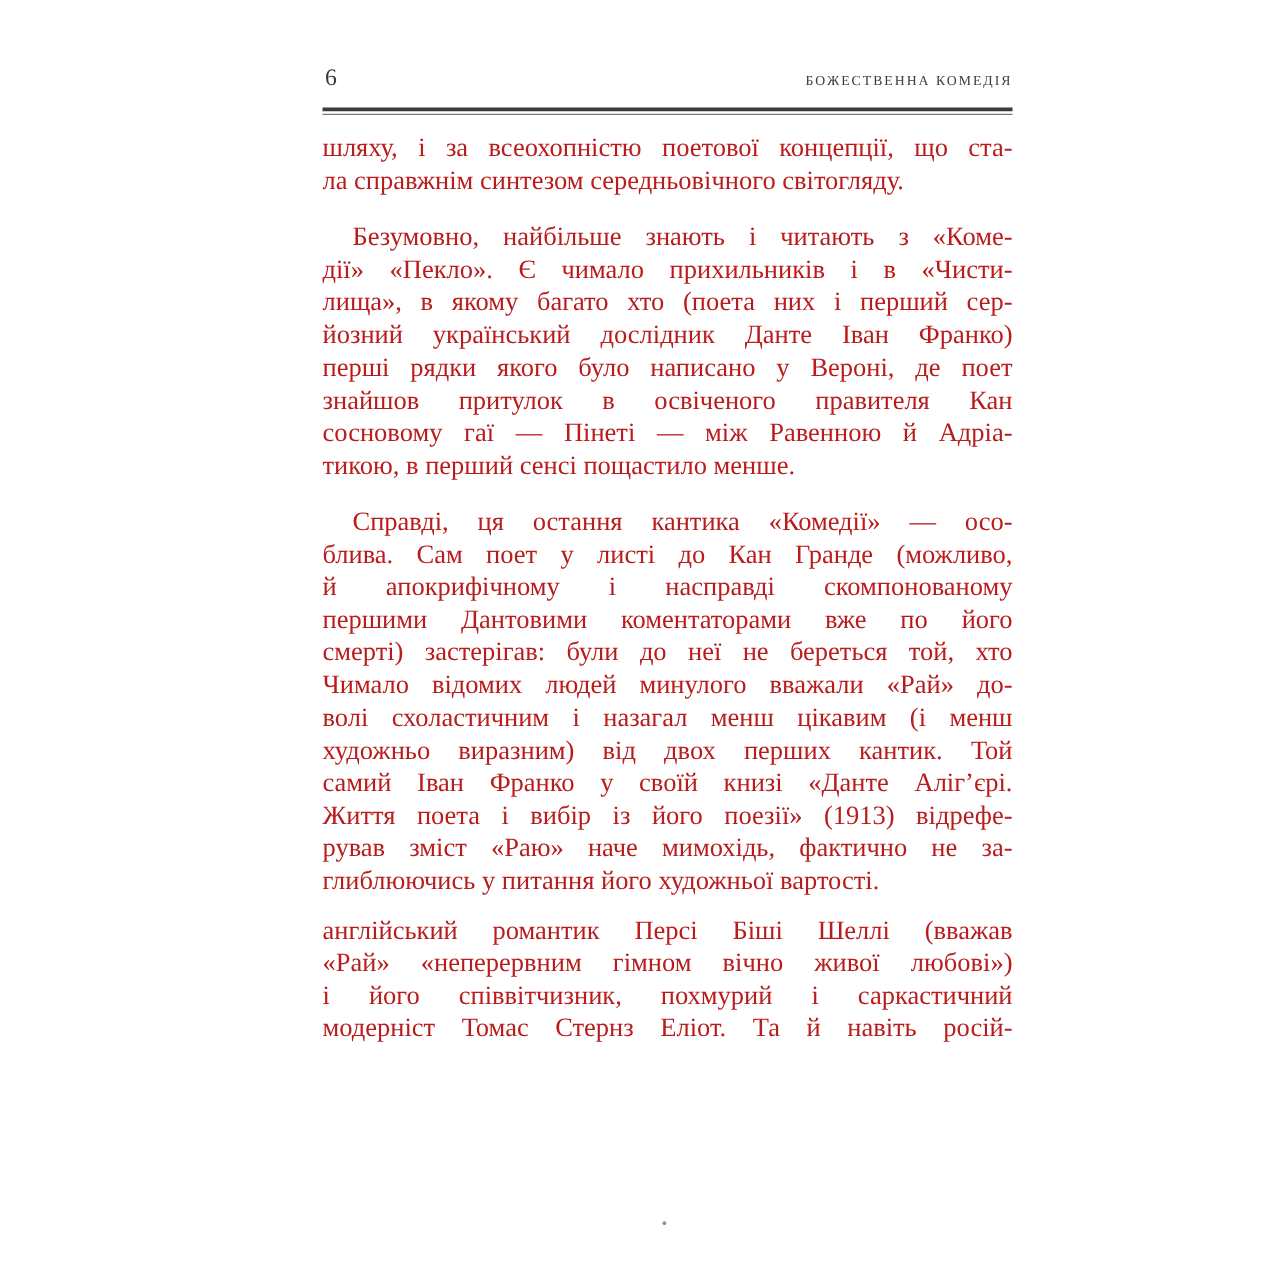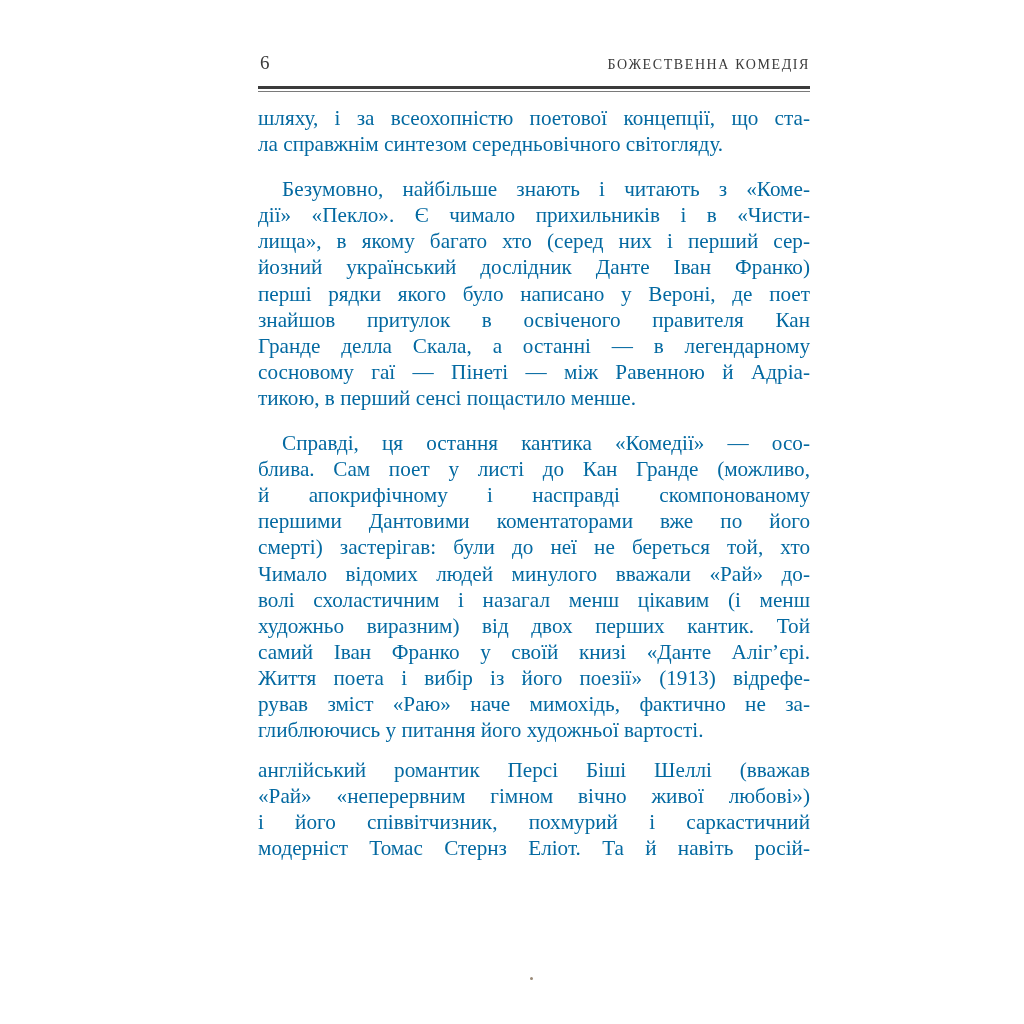--- a/index.html
+++ b/index.html
@@ -27,21 +27,21 @@
       align-items: baseline;
       height: 28px;
       font-family: "Liberation Serif", serif;
       color: #3a3a3a;
     }
     .page-number {
       font-size: 19px;
       padding-left: 2px;
     }
     .running-title {
-      font-size: 14px;
+      font-size: 11px;
       letter-spacing: 1.6px;
     }
     .head-rule {
       margin-top: 6px;
       height: 7px;
       position: relative;
     }
     .head-rule .thick {
       position: absolute;
       left: 0; right: 0; top: 0;
@@ -52,21 +52,21 @@
       position: absolute;
       left: 0; right: 0; top: 5px;
       height: 1px;
       background: #7a7a7a;
     }
     .body-text {
       margin-top: 12px;
       font-family: "Liberation Serif", serif;
       font-size: 21.2px;
       line-height: 26.1px;
-      color: #0369a1;
+      color: #b91c1c;
     }
     .line {
       display: block;
       white-space: nowrap;
       text-align: justify;
       text-align-last: justify;
       height: 26.1px;
     }
     .line.indent {
       padding-left: 24px;
@@ -105,25 +105,24 @@
 
     <div>
       <span class="line">шляху, і за всеохопністю поетової концепції, що ста-</span>
       <span class="line last">ла справжнім синтезом середньовічного світогляду.</span>
     </div>
     <div class="para-gap"></div>
 
     <div>
       <span class="line indent">Безумовно, найбільше знають і читають з «Коме-</span>
       <span class="line">дії» «Пекло». Є чимало прихильників і в «Чисти-</span>
-      <span class="line">лища», в якому багато хто (серед них і перший сер-</span>
+      <span class="line">лища», в якому багато хто (поета них і перший сер-</span>
       <span class="line">йозний український дослідник Данте Іван Франко)</span>
       <span class="line">перші рядки якого було написано у Вероні, де поет</span>
       <span class="line">знайшов притулок в освіченого правителя Кан</span>
-      <span class="line">Гранде делла Скала, а останні — в легендарному</span>
       <span class="line">сосновому гаї — Пінеті — між Равенною й Адріа-</span>
       <span class="line last">тикою, в перший сенсі пощастило менше.</span>
     </div>
     <div class="para-gap"></div>
 
     <div>
       <span class="line indent">Справді, ця остання кантика «Комедії» — осо-</span>
       <span class="line">блива. Сам поет у листі до Кан Гранде (можливо,</span>
       <span class="line">й апокрифічному і насправді скомпонованому</span>
       <span class="line">першими Дантовими коментаторами вже по його</span>

